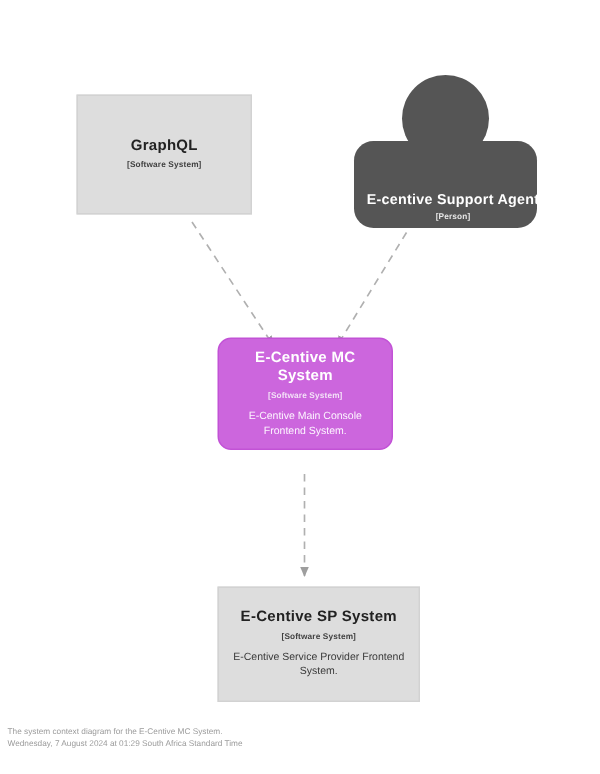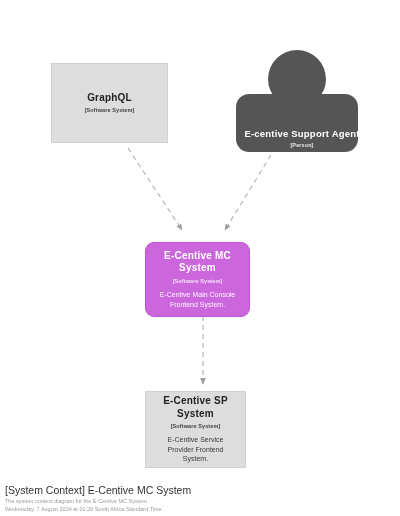--- a/index.html
+++ b/index.html
@@ -67,37 +67,37 @@
     background: #dddddd;
     border: 1px solid #d2d2d2;
     color: #222222;
   }
   #node-graphql .node-title { font-size: 10px; }
   #node-graphql .node-type { color: #3f3f3f; }
 
   
   #node-mc {
     left: 145px;
-    top: 242px;
-    width: 105px;
+    top: 225px;
+    width: 117px;
     height: 75px;
     background: #cc66dd;
     border: 1px solid #c252d6;
     border-radius: 9px;
     color: #ffffff;
   }
   #node-mc .node-title { font-size: 10px; }
   #node-mc .node-type { color: #f4e2f8; }
   #node-mc .node-desc { color: #fdf5ff; }
 
   
   #node-sp {
     left: 145px;
     top: 391px;
-    width: 101px;
+    width: 135px;
     height: 77px;
     background: #dddddd;
     border: 1px solid #d2d2d2;
     color: #222222;
   }
   #node-sp .node-title { font-size: 10px; }
   #node-sp .node-type { color: #3f3f3f; }
   #node-sp .node-desc { color: #3a3a3a; }
 
   
@@ -197,16 +197,15 @@
 
   <div class="node" id="node-sp">
     <div class="node-title">E-Centive SP System</div>
     <div class="node-type">[Software System]</div>
     <div class="node-desc">E-Centive Service Provider Frontend System.</div>
   </div>
 
 </div>
 
 <div id="caption">
-  <div id="caption-title">[System Context] E-Centive MC System</div>
   <div class="caption-sub">The system context diagram for the E-Centive MC System.</div>
   <div class="caption-sub">Wednesday, 7 August 2024 at 01:29 South Africa Standard Time</div>
 </div>
 
 </body></html>

